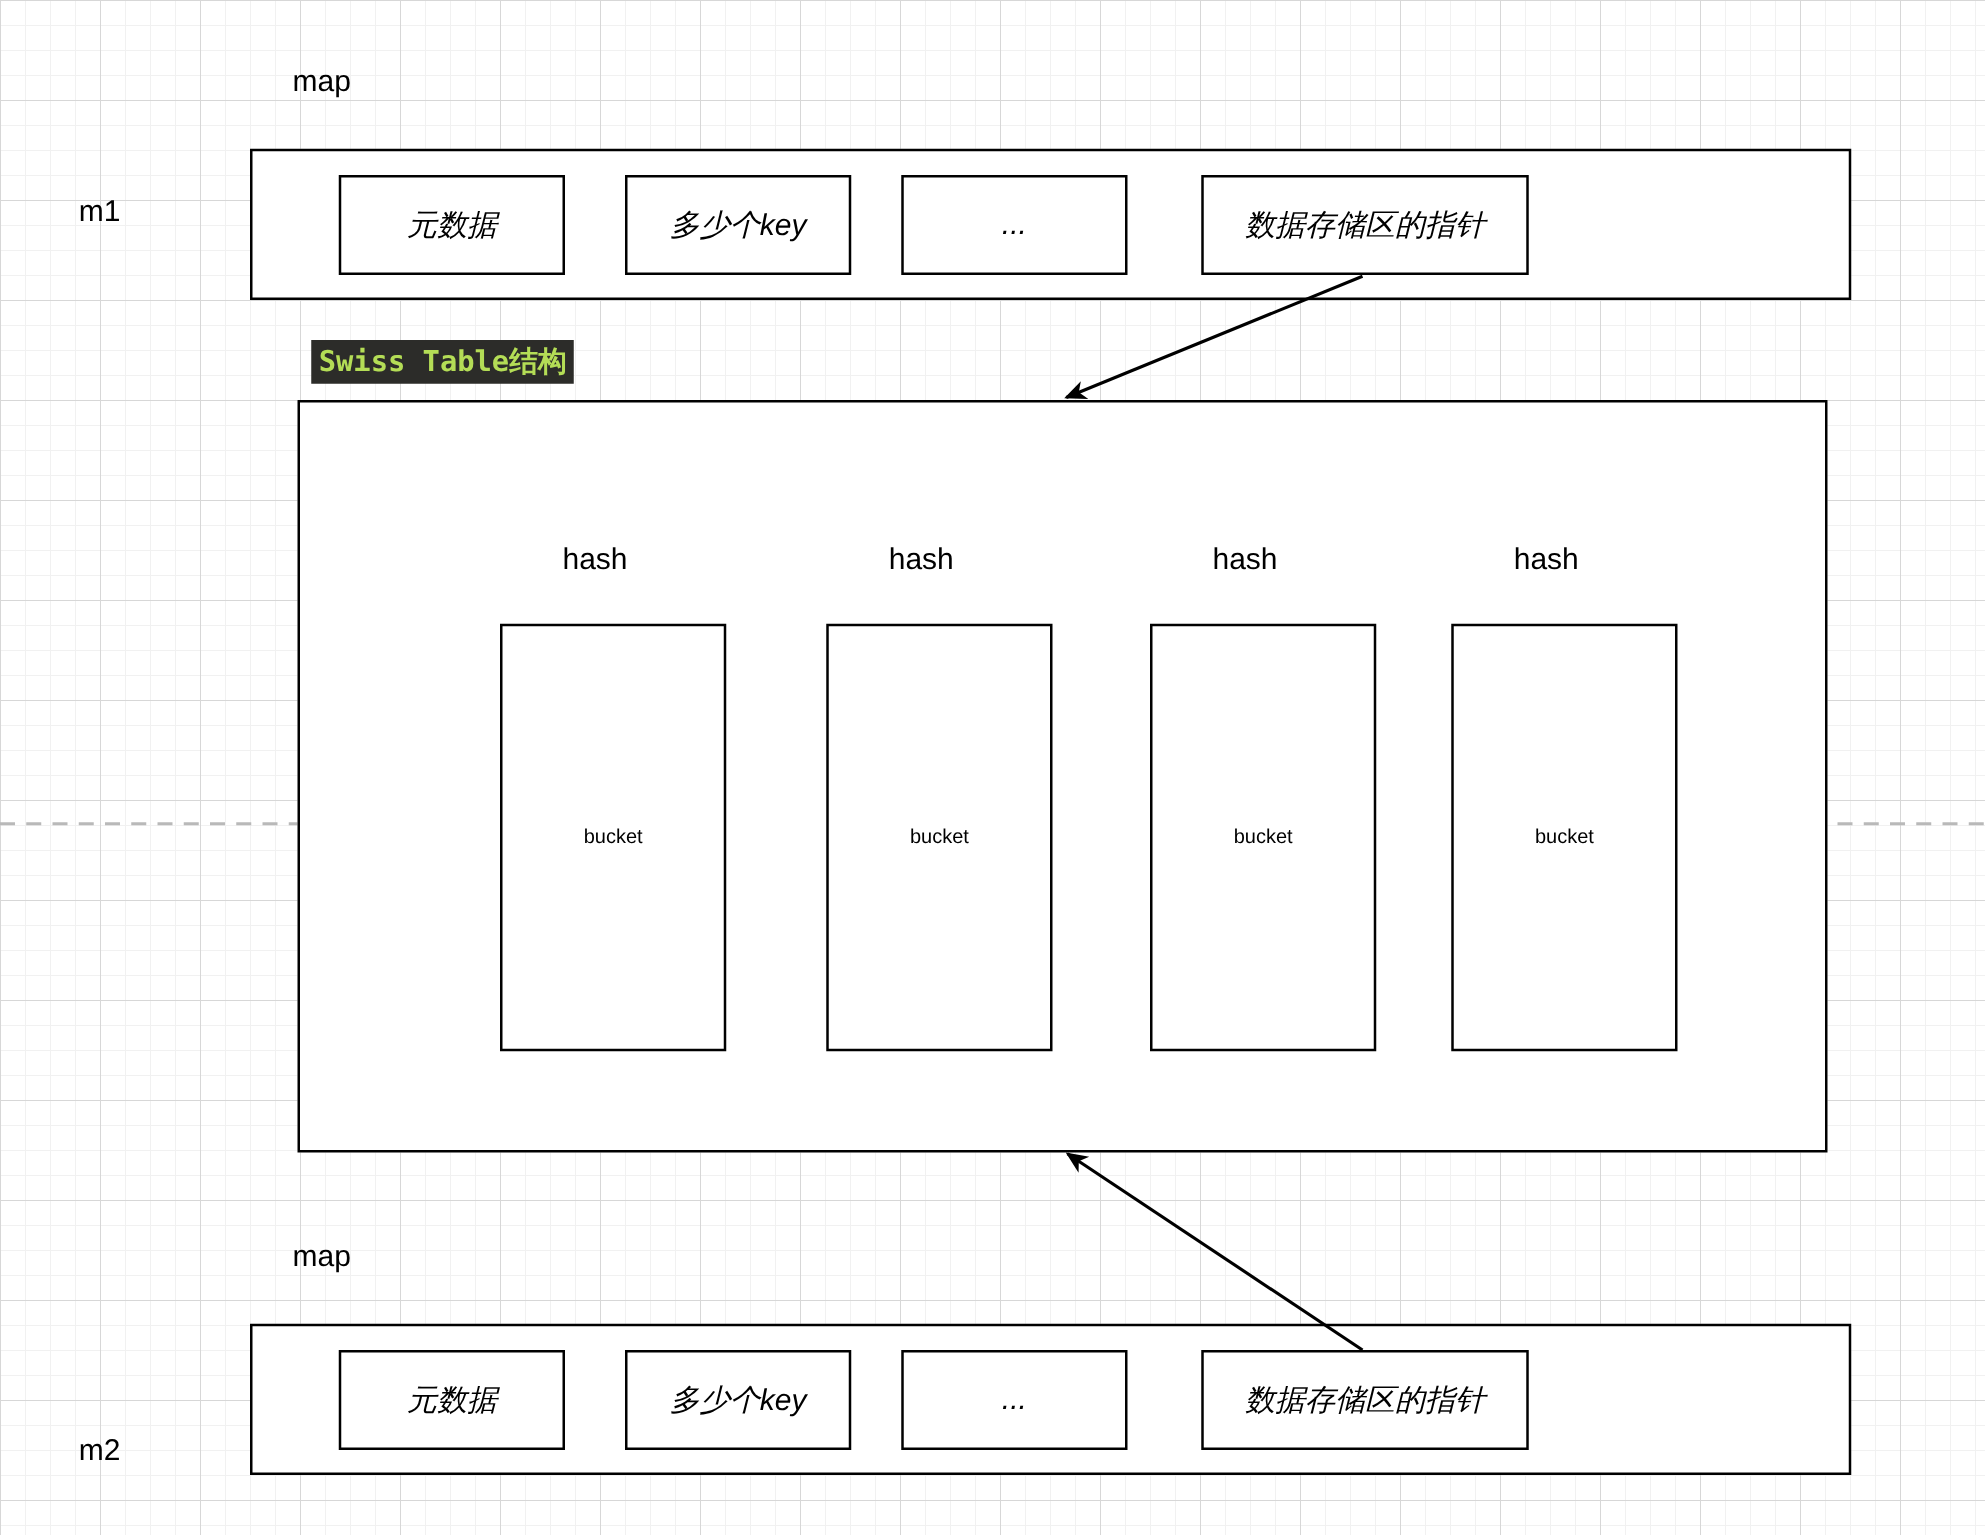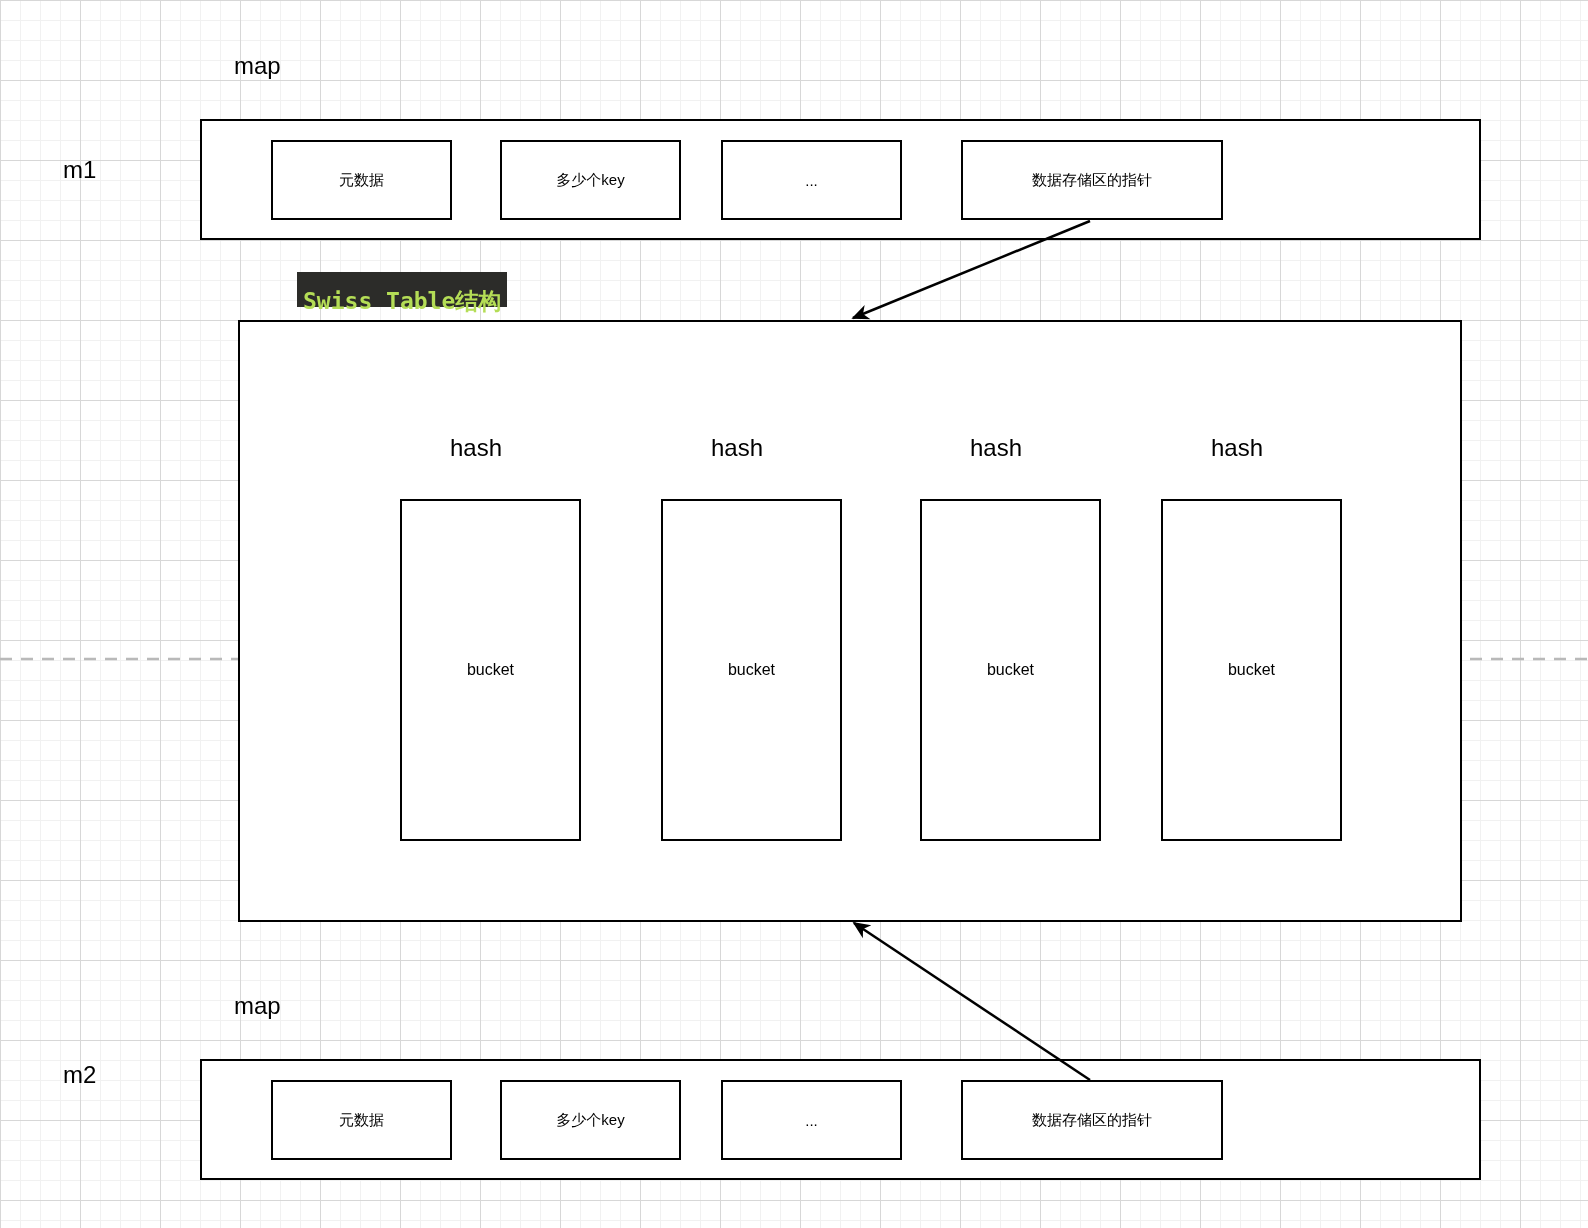--- a/index.html
+++ b/index.html
@@ -29,45 +29,45 @@
     position: absolute;
     background: #ffffff;
     border: 2.5px solid var(--stroke, #000);
     z-index: 1;
   }
   .cell {
     position: absolute;
     background: #ffffff;
     border: 2.5px solid var(--stroke, #000);
     display: flex; align-items: center; justify-content: center;
-    font-size: 15px;
+    font-size: 24px;
     z-index: 2;
     white-space: nowrap;
+    font-style: italic;
   }
   .label {
     position: absolute;
     font-size: 24px;
     line-height: 26px;
     z-index: 2;
     white-space: nowrap;
   }
   .badge {
     position: absolute;
     left: 249px; top: 272px;
     height: 35px;
-    padding: 12px 6px;
+    padding: 1px 6px;
     background: var(--badge-background, #2c2c29);
     color: var(--badge-text, #b4dd56);
     font-family: "DejaVu Sans Mono", monospace;
     font-weight: bold;
     font-size: 23px;
     line-height: 35px;
     z-index: 2;
     white-space: nowrap;
-    margin-left: 48px;
   }
   .bucket {
     position: absolute;
     top: 499px; height: 342px; width: 181px;
     background: #ffffff;
     border: 2.5px solid var(--stroke, #000);
     display: flex; align-items: center; justify-content: center;
     font-size: 16px;
     z-index: 2;
   }
@@ -96,21 +96,21 @@
   <div class="label" style="left:711px; top:435px;">hash</div>
   <div class="label" style="left:970px; top:435px;">hash</div>
   <div class="label" style="left:1211px; top:435px;">hash</div>
 
   <div class="bucket" style="left:400px;">bucket</div>
   <div class="bucket" style="left:661px;">bucket</div>
   <div class="bucket" style="left:920px;">bucket</div>
   <div class="bucket" style="left:1161px;">bucket</div>
 
   <div class="label" style="left:234px; top:993px;">map</div>
-  <div class="label" style="left:63px; top:1062px;">m2</div>
+  <div class="label" style="left:63px; top:1148px;">m2</div>
   <div class="shape" style="left:200px; top:1059px; width:1281px; height:121px;"></div>
   <div class="cell" style="left:271px; top:1080px; width:181px; height:80px;">元数据</div>
   <div class="cell" style="left:500px; top:1080px; width:181px; height:80px;">多少个key</div>
   <div class="cell" style="left:721px; top:1080px; width:181px; height:80px;">...</div>
   <div class="cell" style="left:961px; top:1080px; width:262px; height:80px;">数据存储区的指针</div>
 
   <svg class="overlay">
     <defs>
       <marker id="arrowhead" viewBox="0 0 10 10" refX="9" refY="5" markerWidth="7" markerHeight="7" orient="auto-start-reverse">
         <path d="M0,0.6 L10,5 L0,9.4 L2.8,5 z" fill="#000"></path>

